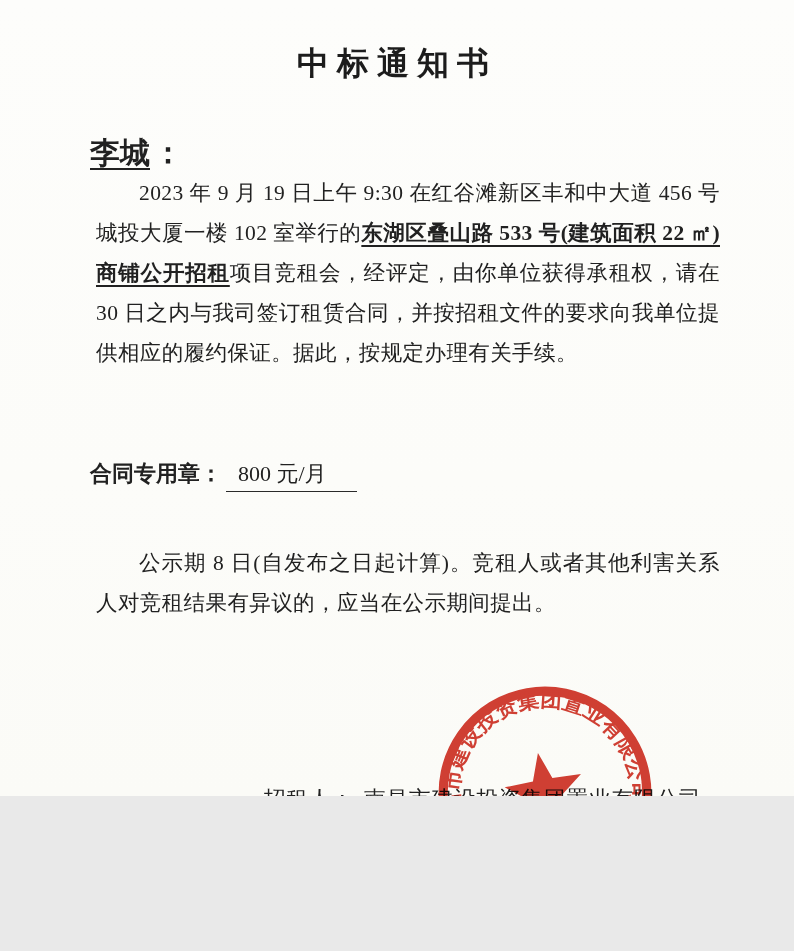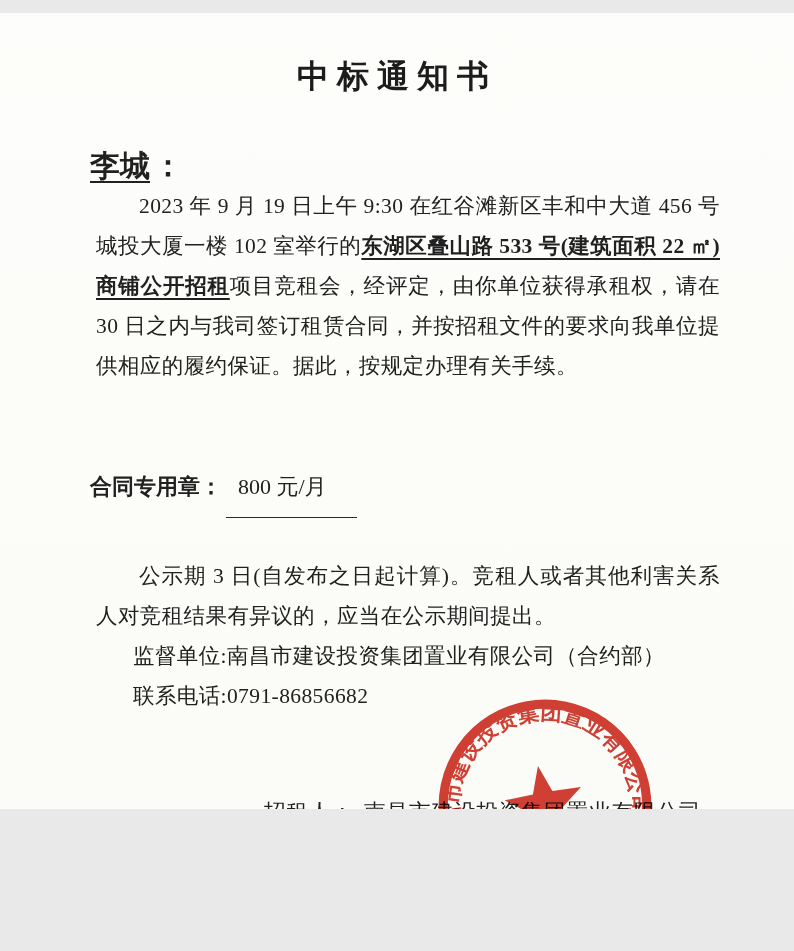--- a/index.html
+++ b/index.html
@@ -1,19 +1,19 @@
 <!DOCTYPE html>
 <html><head>
 <meta charset="utf-8">
 <style>
   html,body{margin:0;padding:0;background:#e9e9e9;}
   .page{
     position:relative;
     width:794px;height:796px;
-    margin:13px auto;
+    margin:0 auto;
     background:linear-gradient(180deg,#fdfdfb 0%,#fcfcf9 60%,#fbfbf7 100%);
     font-family:"Liberation Serif","DejaVu Serif",serif;
     color:#212121;
     overflow:hidden;
   }
   .title{
     position:absolute;top:42px;left:0;right:0;
     margin:0;text-align:center;
     font-size:32px;font-weight:600;letter-spacing:8px;
     color:#1c1c1c;
@@ -43,21 +43,21 @@
     text-decoration-thickness:1.5px;
   }
   .result{
     position:absolute;top:459px;left:90px;
     font-size:22px;
   }
   .result-label{font-weight:bold;}
   .result-value{
     display:inline-block;
     border-bottom:1.6px solid #2a2a2a;
-    padding:0 30px 15px 12px;
+    padding:0 30px 2px 12px;
     margin-left:4px;
   }
   .para2{top:543px;}
   .info-lines{
     position:absolute;top:623px;left:90px;width:640px;
     font-size:21.5px;line-height:40px;letter-spacing:0.4px;
   }
   .info-line{text-indent:2em;}
   .sig-line{
     position:absolute;top:784px;left:264px;
@@ -82,26 +82,22 @@
 <div class="page">
 
   <h1 class="title">中标通知书</h1>
 
   <div class="addressee"><span class="addr-name">李城</span><span>：</span></div>
 
   <p class="para para1"><span>2023 年 9 月 19 日上午 9:30 在红谷滩新区丰和中大道 456 号城投大厦一楼 102 室举行的</span><span class="hl">东湖区叠山路 533 号(建筑面积 22 ㎡)商铺公开招租</span><span>项目竞租会，经评定，由你单位获得承租权，请在 30 日之内与我司签订租赁合同，并按招租文件的要求向我单位提供相应的履约保证。据此，按规定办理有关手续。</span></p>
 
   <div class="result"><span class="result-label">合同专用章：</span><span class="result-value">800 元/月</span></div>
 
-  <p class="para para2">公示期 3 日(自发布之日起计算)。竞租人或者其他利害关系人对竞租结果有异议的，应当在公示期间提出。</p>
+  <p class="para para2">公示期 8 日(自发布之日起计算)。竞租人或者其他利害关系人对竞租结果有异议的，应当在公示期间提出。</p>
 
-  <div class="info-lines">
-    <div class="info-line">监督单位:南昌市建设投资集团置业有限公司（合约部）</div>
-    <div class="info-line">联系电话:0791-86856682</div>
-  </div>
 
   <div class="sig-line"><span>招租人：</span><span class="sig-company">南昌市建设投资集团置业有限公司</span></div>
 
   <div class="sig-date">2023 年 9 月 20 日</div>
 
   <svg class="stamp" viewBox="0 0 220 220" xmlns="http://www.w3.org/2000/svg">
     <defs>
       <path id="arcTop" d="M 30,138 A 84.8,84.8 0 1 1 190,138" fill="none"></path>
       <path id="arcBottom" d="M 67,153 A 60,60 0 0 0 153,153" fill="none"></path>
     </defs>

